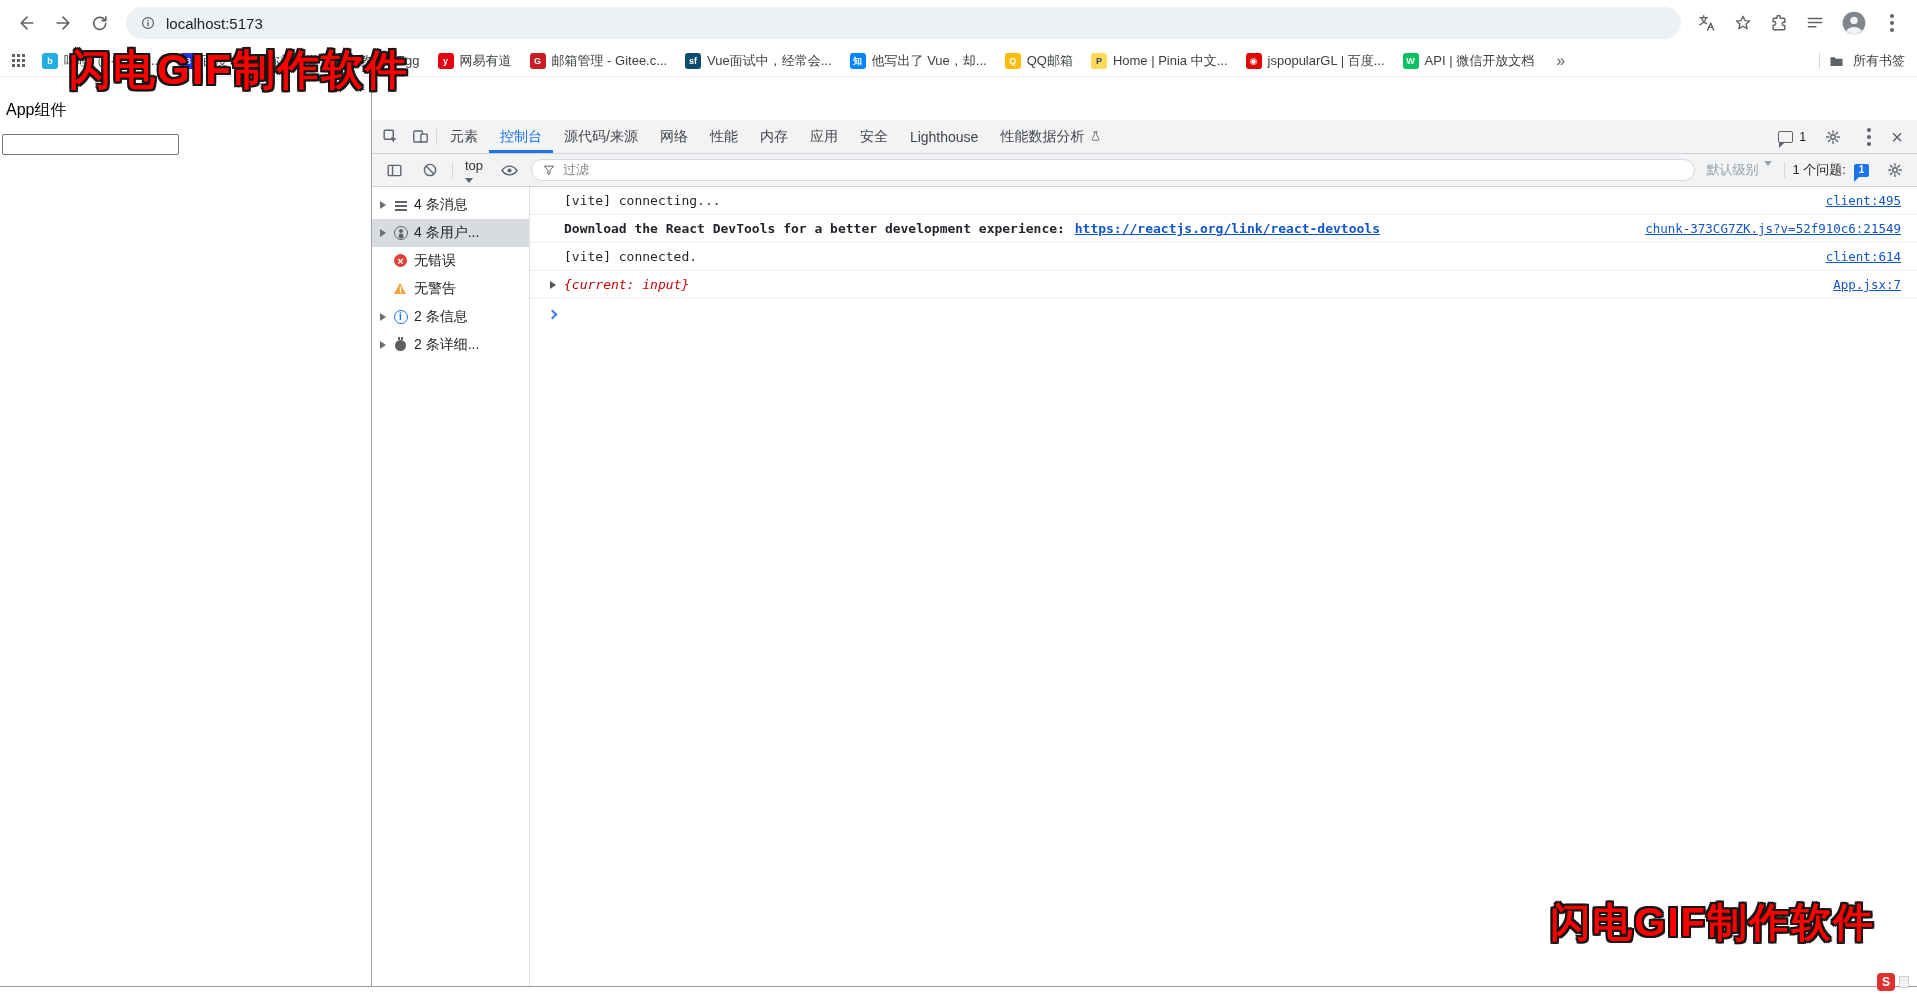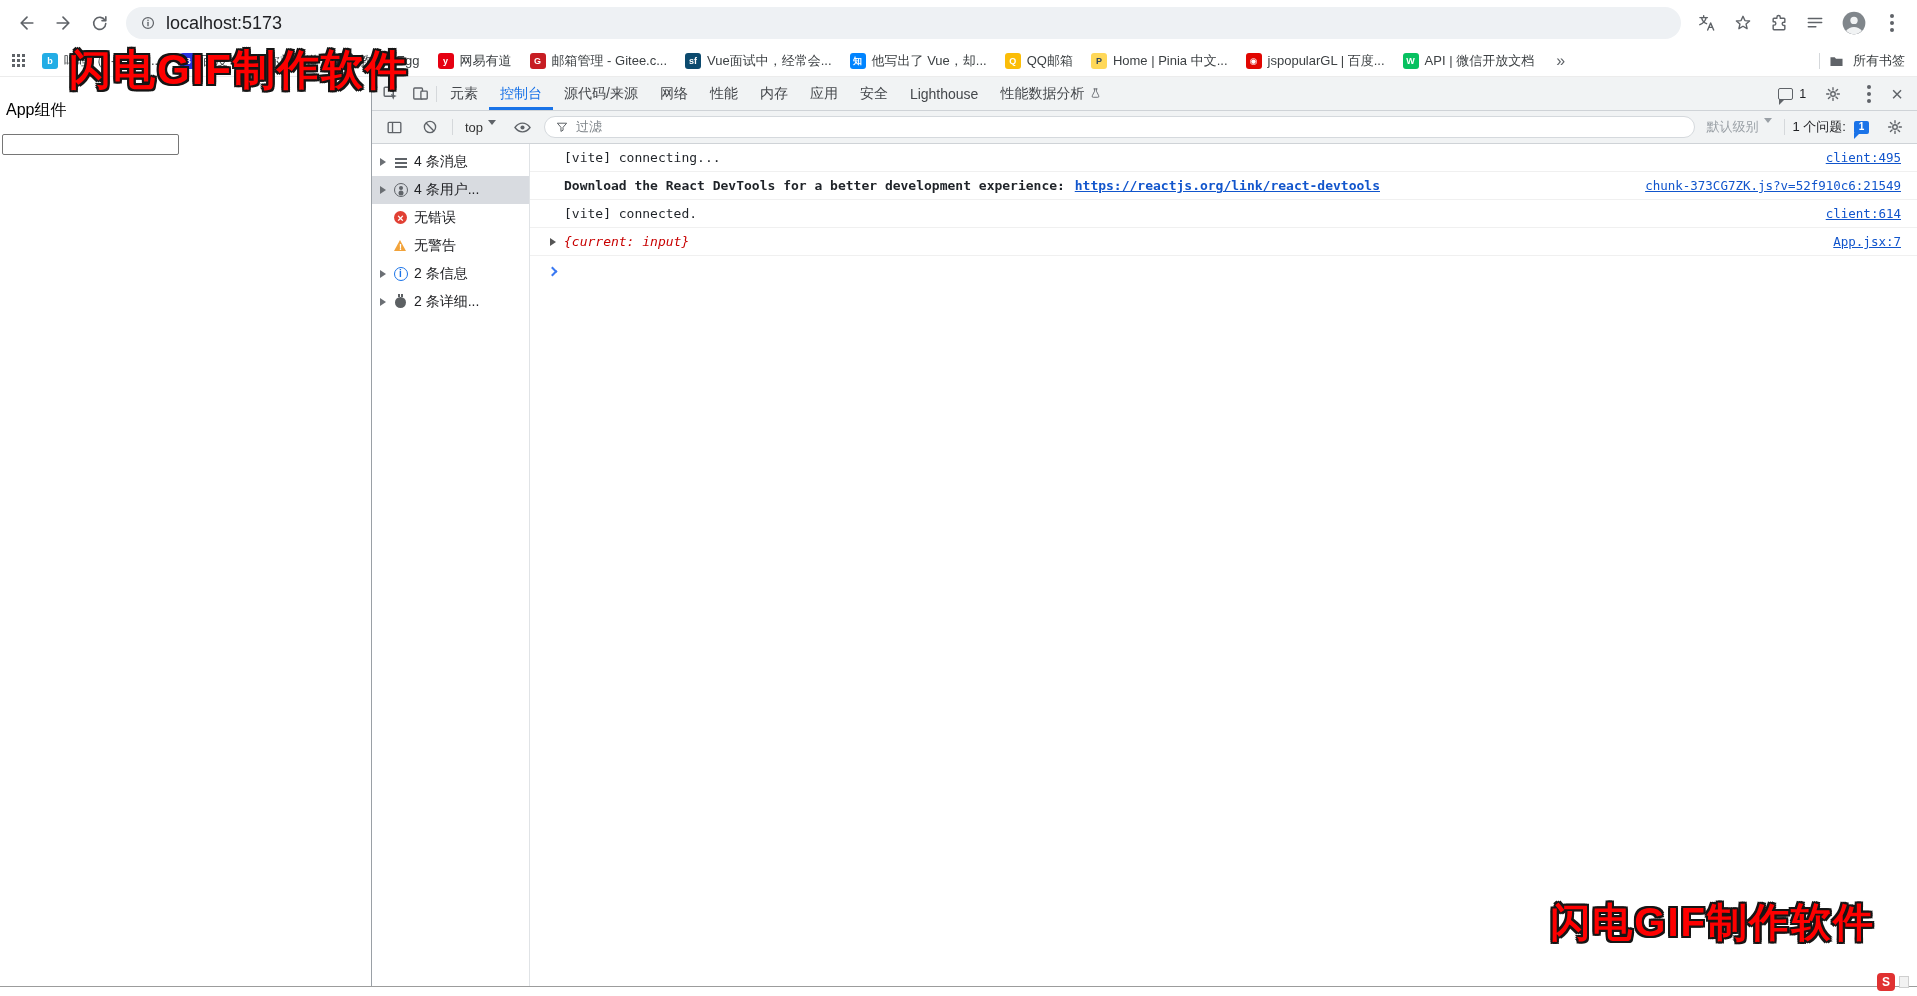--- a/index.html
+++ b/index.html
@@ -7,21 +7,21 @@
   body {
     width:1917px; height:996px; position:relative; overflow:hidden;
     background:#fff; font-family:"Liberation Sans","DejaVu Sans",sans-serif;
   }
   svg { display:block; }
 
   
   .toolbar { height:46px; display:flex; align-items:center; padding:0 10px; gap:2px; background:#fff; }
   .navbtn { width:34px; height:34px; border:none; background:transparent; display:flex; align-items:center; justify-content:center; padding:0; }
   .addressbar { flex:1; height:32px; background:#eef1f4; border-radius:16px; display:flex; align-items:center; padding:0 14px; gap:10px; margin:0 8px; }
-  .url { font-size:18px; color:#202124; }
+  .url { font-size:15px; color:#202124; }
   .tb-right { display:flex; align-items:center; gap:16px; padding:0 6px; }
   .kebab { width:4px; height:4px; border-radius:50%; background:#5f6368; box-shadow:0 -7px 0 #5f6368, 0 7px 0 #5f6368; margin:0 7px; display:inline-block; }
 
   
   .bookmarks { height:31px; display:flex; align-items:center; padding:0 12px; gap:8px; background:#fff; border-bottom:1px solid #ececec; }
   .grid-icon { position:relative; width:14px; height:14px; color:#5f6368; flex:none; }
   .grid-icon::before { content:""; position:absolute; left:0; top:0; width:3px; height:3px; background:#5f6368;
     box-shadow:5px 0, 10px 0, 0 5px, 5px 5px, 10px 5px, 0 10px, 5px 10px, 10px 10px; }
   .bm-list { display:flex; align-items:center; gap:2px; overflow:hidden; white-space:nowrap; }
   .bm { display:flex; align-items:center; gap:6px; padding:3px 8px; border-radius:13px; flex:none; }
@@ -33,37 +33,37 @@
   .bm-right { margin-left:auto; display:flex; align-items:center; gap:8px; }
   .vdiv { width:1px; height:16px; background:#d5d8db; flex:none; }
 
   
   .content { display:flex; height:910px; border-bottom:1px solid #9c9c9c; background:#fff; }
   .page { width:372px; border-right:1px solid #9aa0a6; position:relative; background:#fff; }
   .page-heading { margin:23px 0 0 6px; font-size:16px; color:#000; }
   .page-input { margin:13px 0 0 2px; width:177px; height:21px; border:1px solid #767676; border-radius:2px; font-size:13px; padding:0 4px; font-family:"Liberation Sans",sans-serif; }
 
   
-  .devtools { flex:1; display:flex; flex-direction:column; min-width:0; background:#fff; }
+  .devtools { flex:1; display:flex; flex-direction:column; min-width:0; background:#fff;margin-top:43px; }
   .dt-tabs { height:34px; background:#f1f3f4; border-bottom:1px solid #cfd3d7; display:flex; align-items:center; padding:0 4px; gap:2px; flex:none; }
   .dt-iconbtn { width:28px; height:26px; display:flex; align-items:center; justify-content:center; flex:none; }
   .dt-tablist { display:flex; height:100%; }
   .dt-tab { display:flex; align-items:center; gap:5px; padding:3px 11px 0 11px; font-size:14px; color:#44474b; height:100%; border-bottom:3px solid transparent; white-space:nowrap; }
   .dt-tab.selected { color:#1a73e8; border-bottom-color:#1a73e8; }
   .tab-flask { display:none; }
   .dt-tab.has-icon .tab-flask { display:flex; }
   .dt-tab-right { margin-left:auto; display:flex; align-items:center; gap:13px; padding-right:10px; }
   .badge-count { font-size:12.5px; color:#202124; margin-left:-7px; }
   .close-x { font-size:20px; color:#5f6368; line-height:1; }
   .close-x::before { content:"\00D7"; }
   .bubble-outline { width:15px; height:12px; border:1.8px solid #5f6368; border-radius:2px; position:relative; display:inline-block; }
   .bubble-outline::after { content:""; position:absolute; left:0px; bottom:-6px; border:3px solid transparent; border-top-color:#5f6368; border-left-color:#5f6368; }
 
   .dt-toolbar2 { height:33px; background:#f1f3f4; border-bottom:1px solid #cfd3d7; display:flex; align-items:center; gap:8px; padding:0 8px; flex:none; }
-  .ctx-select { display:flex; align-items:flex-start; gap:5px; font-size:13px; color:#333; padding:0 4px; white-space:nowrap; }
+  .ctx-select { display:flex; align-items:flex-start; gap:5px; font-size:13px; color:#333; padding:0 4px; white-space:nowrap;flex-direction:column; }
   .caret { width:0; height:0; border-left:4px solid transparent; border-right:4px solid transparent; border-top:5px solid #5f6368; display:inline-block; }
   .caret.gray { border-top-color:#9aa0a6; }
   .filter-box { flex:1; height:22px; background:#fff; border:1px solid #d5d9dd; border-radius:12px; display:flex; align-items:center; gap:7px; padding:0 10px; min-width:0; }
   .filter-ph { font-size:13px; color:#80868b; }
   .levels { display:flex; gap:5px; font-size:13px; color:#9aa0a6; padding:0 4px; white-space:nowrap; }
   .issues-label { font-size:13px; color:#202124; white-space:nowrap; }
   .issue-bubble { min-width:15px; height:13px; background:#1a73e8; border-radius:2px; color:#fff; display:flex; align-items:center; justify-content:center; position:relative; margin-right:4px; }
   .issue-bubble i { font-style:normal; font-size:10px; font-weight:bold; line-height:1; }
   .issue-bubble::after { content:""; position:absolute; left:0px; bottom:-5px; border:3px solid transparent; border-top-color:#1a73e8; border-left-color:#1a73e8; }
 

